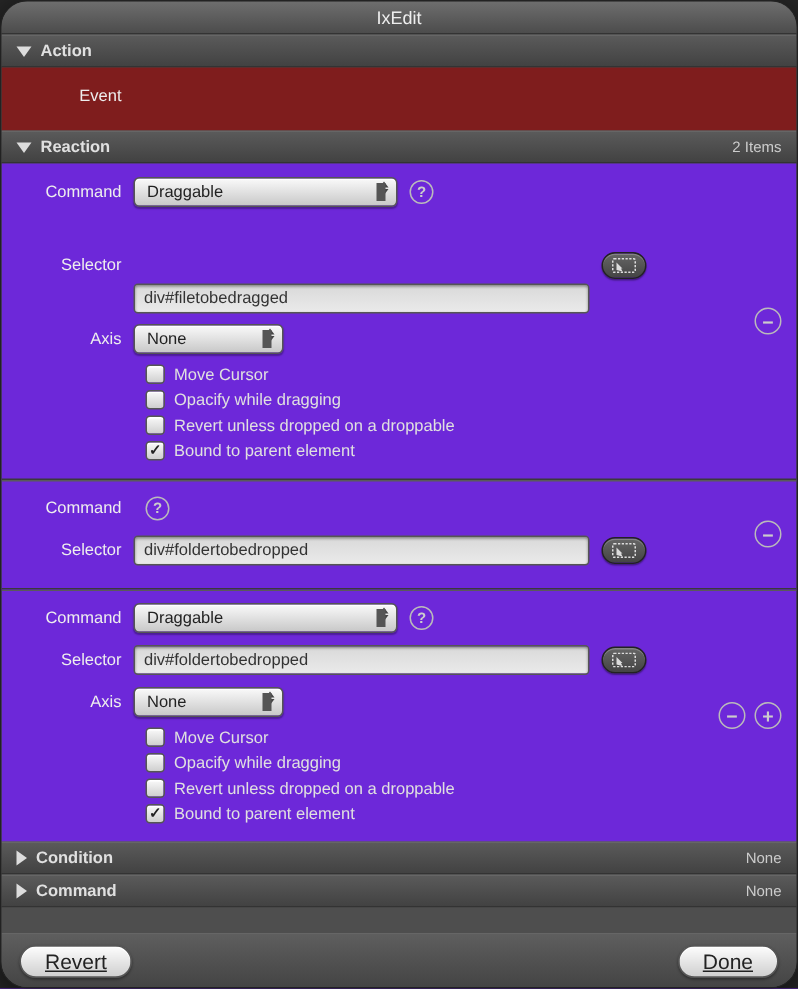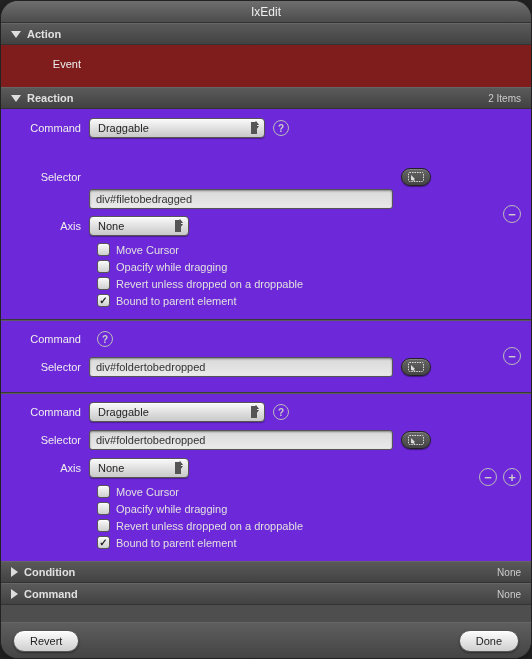--- a/index.html
+++ b/index.html
@@ -28,21 +28,21 @@
   .picker-btn svg { width: 16px; height: 10px; }
   .checkbox-row { display:flex; align-items:center; margin-bottom:4px; padding-left: 86px;}
   .checkbox { width:13px; height:13px; background: linear-gradient(#fafafa,#cfcfcf); border:1px solid #555; border-radius:3px; margin-right:6px; display:inline-flex; align-items:center; justify-content:center; box-shadow: inset 0 1px 0 #fff;}
   .checkbox.checked::after { content:"✓"; font-size:10px; color:#222; font-weight:bold; line-height:1;}
   .reaction-block { position: relative; padding: 8px 46px 8px 10px; border-bottom: none; }
   .reaction-block + .reaction-block { border-top: 1px solid #3a3a3a; box-shadow: inset 0 1px 0 #5a5a5a; }
   .side-controls { position:absolute; right:10px; top:50%; transform:translateY(-50%); display:flex; gap:6px; align-items:center;}
   .circle-btn { width:18px; height:18px; border:1.5px solid #bbb; border-radius:50%; display:flex; align-items:center; justify-content:center; color:#ccc; font-weight:bold; font-size:13px; line-height:1; cursor:pointer; }
   .footer { height: 36px; background: linear-gradient(#5e5e5e,#444); border-top:1px solid #666; display:flex; align-items:center; padding: 0 12px; gap:8px;}
   .footer .spacer { flex:1; }
-  .pill-btn { background: linear-gradient(#fdfdfd,#cfcfcf); border:1px solid #555; border-radius: 12px; height:22px; padding: 0 16px; color:#222; font-size:11px; box-shadow: inset 0 1px 0 #fff, 0 1px 2px rgba(0,0,0,0.4); cursor:pointer;}
+  .pill-btn { background: linear-gradient(#fdfdfd,#cfcfcf); border:1px solid #555; border-radius: 12px; height:22px; padding: 0 16px; color:#222; font-size:14px; box-shadow: inset 0 1px 0 #fff, 0 1px 2px rgba(0,0,0,0.4); cursor:pointer;text-decoration:underline;}
   .reaction-container { background:#6d28d9; }
 </style>
 </head>
 <body>
 
 <div class="window">
   <div class="titlebar">IxEdit</div>
 
   <div class="section-header">
     <span class="disclosure open"></span>

